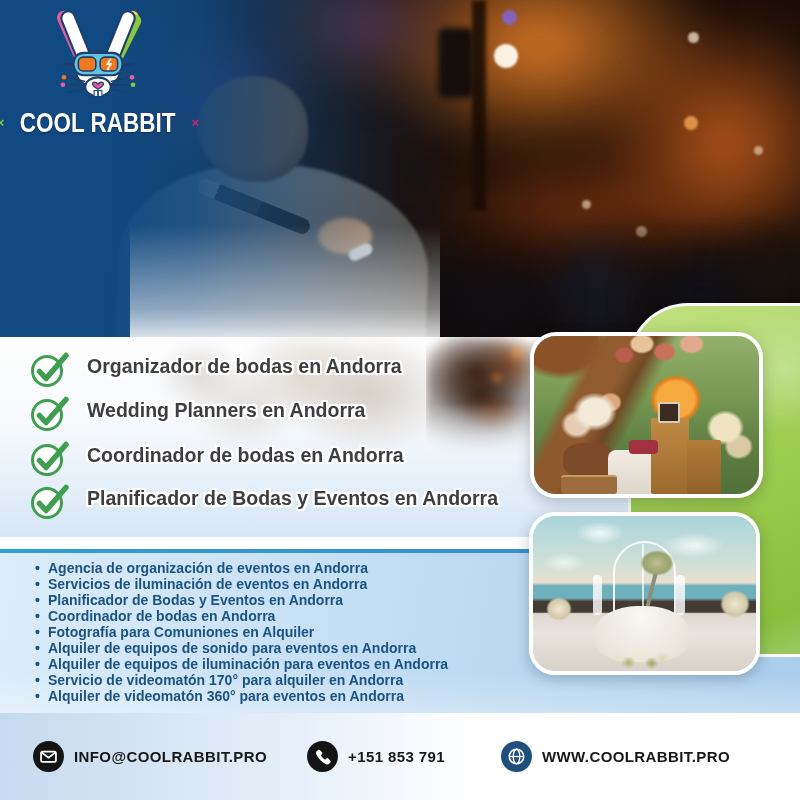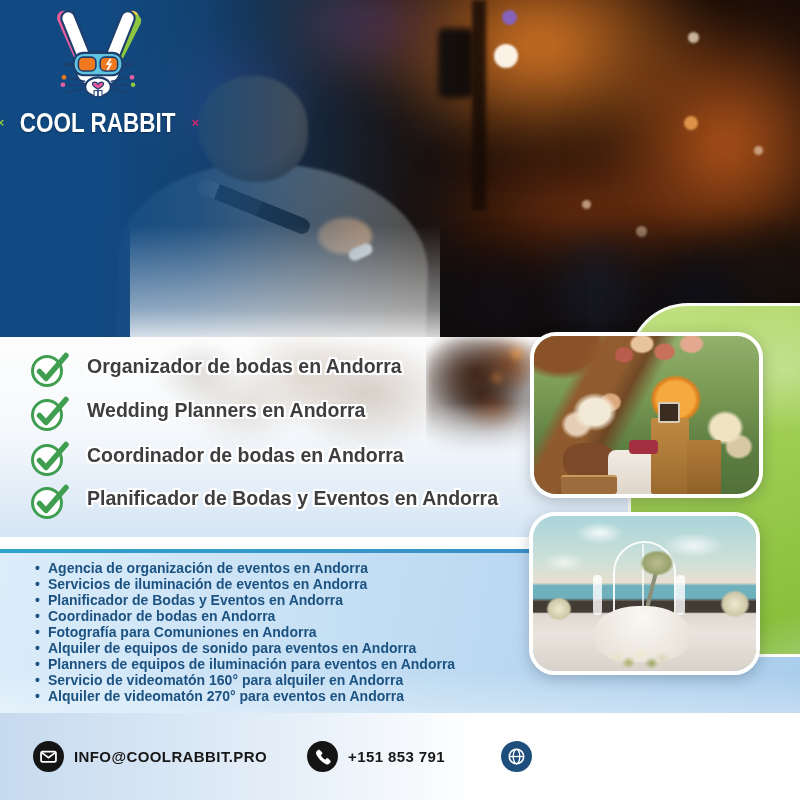--- a/index.html
+++ b/index.html
@@ -323,25 +323,25 @@
     </li>
   </ul>
 
   <section class="panel">
     <div class="panel-topline"></div>
     <ul class="svc-list">
       <li class="svc-item">Agencia de organización de eventos en Andorra</li>
       <li class="svc-item">Servicios de iluminación de eventos en Andorra</li>
       <li class="svc-item">Planificador de Bodas y Eventos en Andorra</li>
       <li class="svc-item">Coordinador de bodas en Andorra</li>
-      <li class="svc-item">Fotografía para Comuniones en Andorra</li>
+      <li class="svc-item">Fotografía para Comuniones en Alquiler</li>
       <li class="svc-item">Alquiler de equipos de sonido para eventos en Andorra</li>
-      <li class="svc-item">Planners de equipos de iluminación para eventos en Andorra</li>
-      <li class="svc-item">Servicio de videomatón 160° para alquiler en Andorra</li>
-      <li class="svc-item">Alquiler de videomatón 270° para eventos en Andorra</li>
+      <li class="svc-item">Alquiler de equipos de iluminación para eventos en Andorra</li>
+      <li class="svc-item">Servicio de videomatón 170° para alquiler en Andorra</li>
+      <li class="svc-item">Alquiler de videomatón 360° para eventos en Andorra</li>
     </ul>
   </section>
 
   <footer class="footer">
     <div class="contact ct-email">
       <svg width="31" height="31" viewBox="0 0 30 30">
         <circle cx="15" cy="15" r="15" fill="#141414"></circle>
         <rect x="7.8" y="10.2" width="14.4" height="10" rx="1.6" fill="none" stroke="#fff" stroke-width="1.7"></rect>
         <path d="M8.5 11.2 L15 16.2 L21.5 11.2" fill="none" stroke="#fff" stroke-width="1.7"></path>
       </svg>
@@ -354,16 +354,17 @@
       </svg>
       <span class="contact-label">+151 853 791</span>
     </div>
     <div class="contact ct-web">
       <svg width="31" height="31" viewBox="0 0 30 30">
         <circle cx="15" cy="15" r="15" fill="#1e4e7b"></circle>
         <circle cx="15" cy="15" r="7" fill="none" stroke="#fff" stroke-width="1.5"></circle>
         <ellipse cx="15" cy="15" rx="3.2" ry="7" fill="none" stroke="#fff" stroke-width="1.3"></ellipse>
         <path d="M8 15 H22" stroke="#fff" stroke-width="1.3"></path>
       </svg>
+      <span class="contact-label">WWW.COOLRABBIT.PRO</span>
     </div>
   </footer>
 
 </div>
 
 </body></html>

